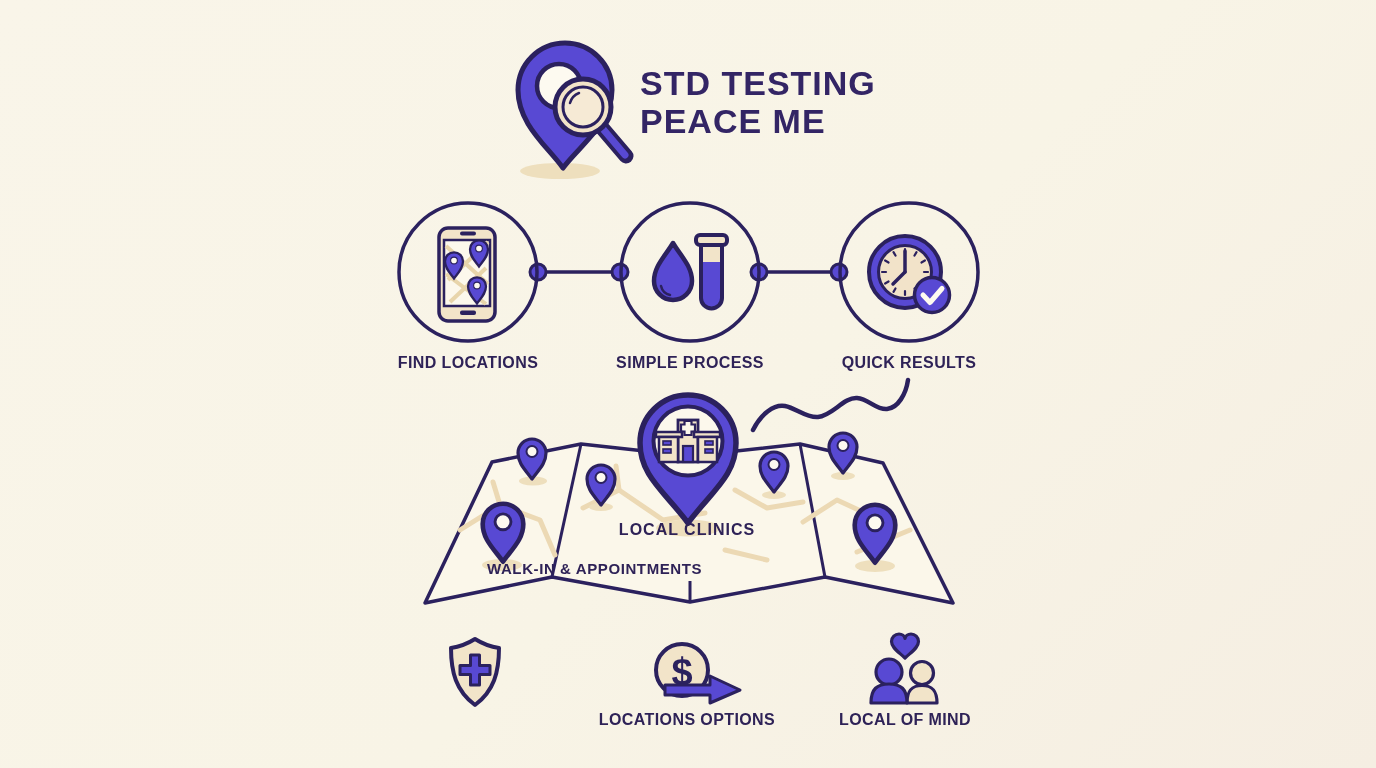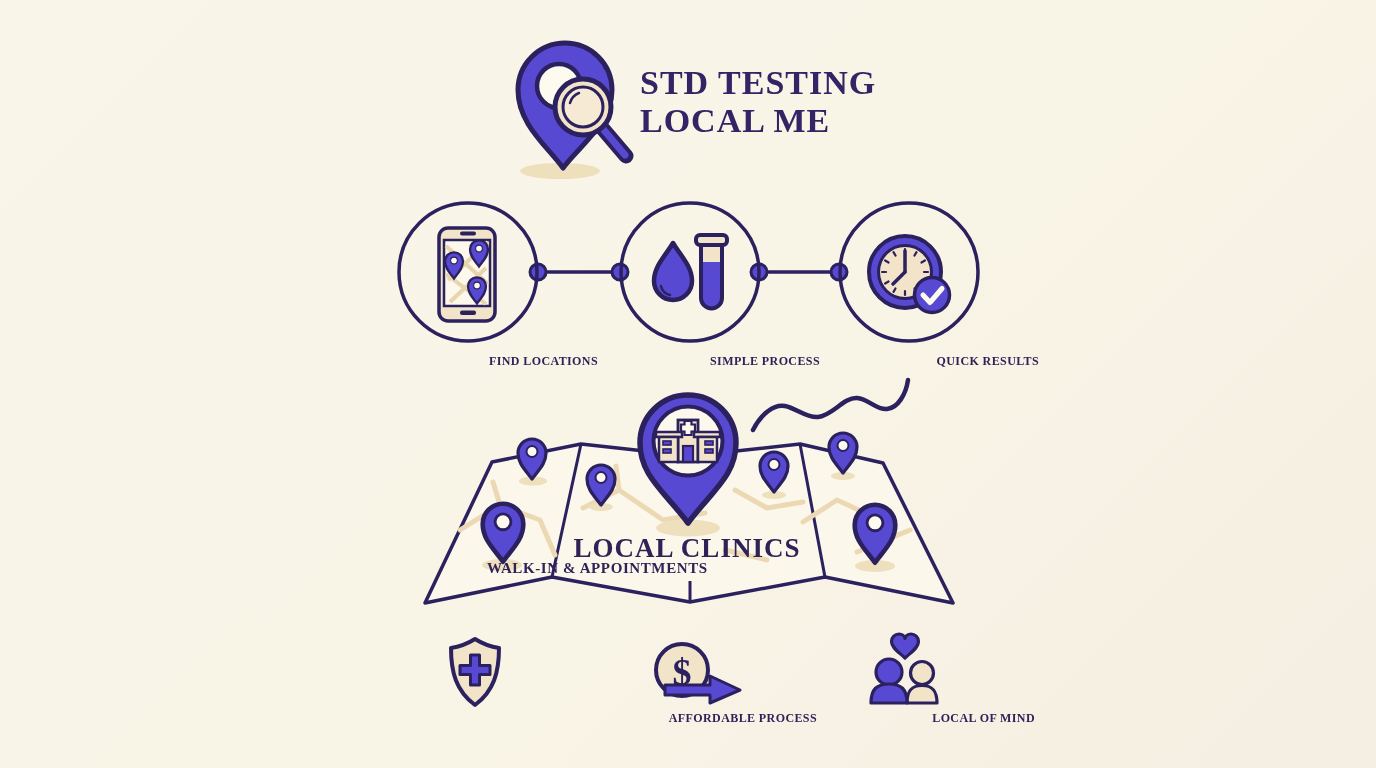--- a/index.html
+++ b/index.html
@@ -1,34 +1,34 @@
 <!DOCTYPE html>
 <html><head>
 <meta charset="utf-8">
 <style>
   html,body{margin:0;padding:0;}
   #canvas{
     position:relative;width:1376px;height:768px;overflow:hidden;
     background:linear-gradient(135deg,#f9f5e9 0%,#f8f4e6 55%,#f5eee2 100%);
-    font-family:Liberation Serif, serif;
+    font-family:Liberation Sans, sans-serif;
     color:#31265e;
   }
   .abs{position:absolute;}
   .title{
     left:640px;top:64px;width:460px;
     font-size:34px;line-height:38px;font-weight:800;letter-spacing:1px;
     color:#332565;
   }
   .step-label,.feature-label{
-    font-size:12px;font-weight:700;letter-spacing:0.4px;color:#2e2257;
-    text-align:right;width:260px;
+    font-size:16px;font-weight:700;letter-spacing:0.4px;color:#2e2257;
+    text-align:center;width:260px;
   }
   .map-title{
-    left:487px;top:533px;width:400px;text-align:center;
-    font-size:27px;font-weight:800;letter-spacing:1px;color:#2e2257;
+    left:487px;top:521px;width:400px;text-align:center;
+    font-size:16px;font-weight:800;letter-spacing:1px;color:#2e2257;
   }
   .map-subtitle{
     left:487px;top:560px;width:400px;text-align:left;
     font-size:15px;font-weight:700;letter-spacing:0.6px;color:#2e2257;
   }
   svg{display:block;}
 </style>
 </head>
 <body>
 
@@ -40,21 +40,21 @@
     <circle cx="54" cy="56" r="22" fill="#fdfaf0" stroke="#2b215e" stroke-width="4.5"></circle>
     <line x1="98" y1="99" x2="121" y2="126" stroke="#2b215e" stroke-width="15" stroke-linecap="round"></line>
     <line x1="98" y1="99" x2="120" y2="125" stroke="#5849d3" stroke-width="7" stroke-linecap="round"></line>
     <circle cx="78" cy="77" r="28" fill="#f2e3c8" stroke="#2b215e" stroke-width="5"></circle>
     <circle cx="78" cy="77" r="20" fill="#f6ead5" stroke="#2b215e" stroke-width="3"></circle>
     <path d="M 65 73 A 15 15 0 0 1 74 63" fill="none" stroke="#2b215e" stroke-width="2.5" stroke-linecap="round"></path>
   </svg>
 
   <div class="abs title">
     <div>STD TESTING</div>
-    <div>LOCAL ME</div>
+    <div>PEACE ME</div>
   </div>
 
   <svg class="abs" style="left:390px;top:198px" width="600" height="150" viewBox="0 0 600 150">
 
     <line x1="148" y1="74" x2="230" y2="74" stroke="#2b215e" stroke-width="3.5"></line>
     <line x1="369" y1="74" x2="449" y2="74" stroke="#2b215e" stroke-width="3.5"></line>
     <circle cx="148" cy="74" r="8" fill="#5849d3" stroke="#2b215e" stroke-width="3"></circle>
     <circle cx="230" cy="74" r="8" fill="#5849d3" stroke="#2b215e" stroke-width="3"></circle>
     <circle cx="369" cy="74" r="8" fill="#5849d3" stroke="#2b215e" stroke-width="3"></circle>
     <circle cx="449" cy="74" r="8" fill="#5849d3" stroke="#2b215e" stroke-width="3"></circle>
@@ -223,16 +223,16 @@
     <g>
       <circle cx="57" cy="43" r="11.5" fill="#f2e4c9" stroke="#2b215e" stroke-width="3.2"></circle>
       <path d="M 42 73 C 42 60 47 55.5 57 55.5 C 67 55.5 72 60 72 73 Z" fill="#f2e4c9" stroke="#2b215e" stroke-width="3.2" stroke-linejoin="round"></path>
     </g>
     <g>
       <circle cx="24" cy="42" r="13" fill="#5849d3" stroke="#2b215e" stroke-width="3.2"></circle>
       <path d="M 6 73 C 6 59 12 54 24 54 C 36 54 42 59 42 73 Z" fill="#5849d3" stroke="#2b215e" stroke-width="3.2" stroke-linejoin="round"></path>
     </g>
   </svg>
 
-  <div class="abs feature-label" style="left:557px;top:711px;width:260px">AFFORDABLE PROCESS</div>
+  <div class="abs feature-label" style="left:557px;top:711px;width:260px">LOCATIONS OPTIONS</div>
   <div class="abs feature-label" style="left:775px;top:711px">LOCAL OF MIND</div>
 
 </div>
 
 </body></html>

